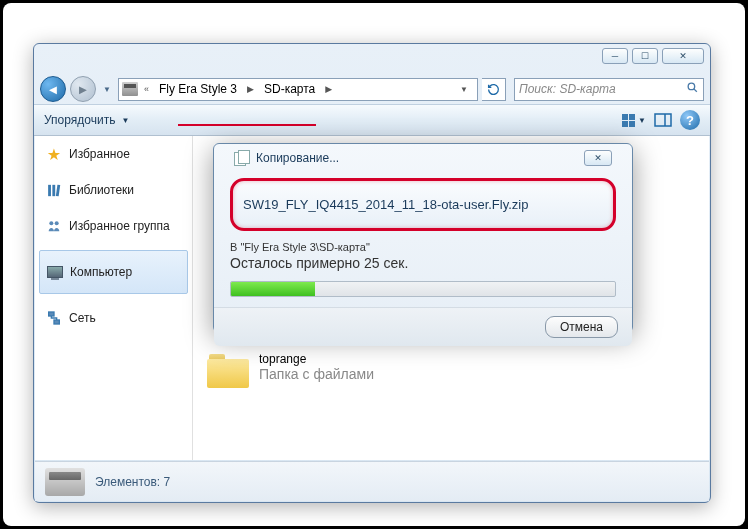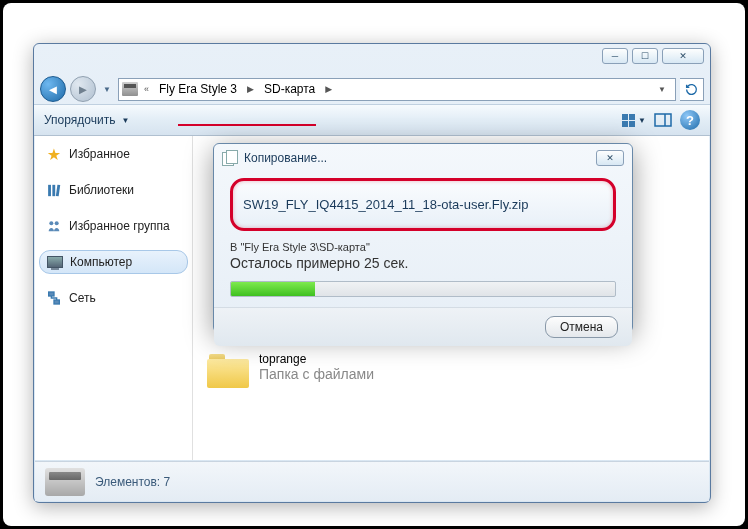--- a/index.html
+++ b/index.html
@@ -41,21 +41,21 @@
 .tb-ico{width:22px;height:22px;display:flex;align-items:center;justify-content:center;color:#1e6aa8}
 .tb-view{display:flex;align-items:center}
 .tb-view .boxes{display:grid;grid-template-columns:6px 6px;grid-template-rows:6px 6px;gap:1px}
 .tb-view .boxes div{background:#3a7ab0}
 .tb-help{width:20px;height:20px;border-radius:50%;background:radial-gradient(circle at 35% 30%,#8ec8f8,#1e6aa8);color:#fff;font-weight:bold;display:flex;align-items:center;justify-content:center;font-size:13px}
 
 
 .body{position:absolute;left:1px;right:1px;top:92px;bottom:42px;display:flex;background:#fff}
 .sidebar{width:158px;border-right:1px solid #e0e0e0;padding:6px 0}
 .sb-item{display:flex;align-items:center;gap:6px;padding:3px 10px;color:#222}
-.sb-item.sel{background:linear-gradient(#e8f2fc,#d4e6f8);border:1px solid #a8c8e8;border-radius:11px;margin:0 4px;padding:2px 6px}
+.sb-item.sel{background:linear-gradient(#e8f2fc,#d4e6f8);border:1px solid #a8c8e8;border-radius:2px;margin:0 4px;padding:12px 6px}
 .sb-ico{width:18px;height:18px;display:flex;align-items:center;justify-content:center}
 .sb-spacer{height:12px}
 .star{color:#f0b020;font-size:16px}
 .libs{font-size:15px}
 .home svg{width:16px;height:16px}
 .comp{width:16px;height:12px;background:linear-gradient(#8aa,#567);border:1px solid #456;position:relative}
 .comp::after{content:'';position:absolute;bottom:-3px;left:3px;right:3px;height:2px;background:#789}
 .net svg{width:16px;height:16px}
 
 .content{flex:1;padding:10px 14px;position:relative}
@@ -67,21 +67,21 @@
 .fld-sub{color:#888;font-size:14px}
 
 
 .status{position:absolute;left:1px;right:1px;bottom:1px;height:40px;background:linear-gradient(#f2f6fa,#e4ecf4);border-top:1px solid #c8d4e0;display:flex;align-items:center;padding:0 10px;gap:10px}
 .drv-ico{width:40px;height:28px;background:linear-gradient(#e0e0e0,#a8a8a8);border-radius:3px;position:relative}
 .drv-ico::before{content:'';position:absolute;top:4px;left:4px;right:4px;height:8px;background:linear-gradient(#888,#666);border-radius:1px}
 .status-text{color:#3a5a7a}
 
 
 .dialog{position:absolute;left:210px;top:140px;width:420px;height:190px;background:linear-gradient(#f4f8fc,#e6eef6);border:1px solid #6888a8;border-radius:6px;box-shadow:0 6px 28px rgba(0,0,0,.4)}
-.dlg-title{height:28px;display:flex;align-items:center;padding:0 8px;gap:6px}
+.dlg-title{height:28px;display:flex;align-items:center;padding:0 20px;gap:6px}
 .dlg-title .papers{width:16px;height:16px;position:relative}
 .dlg-title .papers::before,.dlg-title .papers::after{content:'';position:absolute;width:10px;height:12px;background:#fff;border:1px solid #8aa}
 .dlg-title .papers::before{left:0;top:2px}
 .dlg-title .papers::after{left:4px;top:0}
 .dlg-title-text{color:#1a3a5a}
 .dlg-close{margin-left:auto;width:28px;height:16px;border:1px solid #8aa0b8;border-radius:3px;background:linear-gradient(#fdfefe,#d8e8f4);display:flex;align-items:center;justify-content:center;font-size:9px;color:#30506a}
 .dlg-body{padding:6px 16px 10px}
 .highlight{border:3px solid #d4002a;border-radius:14px;padding:16px 10px;background:linear-gradient(#fafcfe,#e8f0f8);box-shadow:inset 0 0 4px rgba(200,0,40,.3)}
 .highlight .fn{color:#1a3a5a;font-size:13px}
 .dest{margin-top:10px;color:#333;font-size:11px}
@@ -118,20 +118,29 @@
       <span class="crumb sep">▶</span>
       <div class="addrfill"></div>
       <span class="adddd">▼</span>
     </div>
     <div class="refbtn">
       <svg viewBox="0 0 24 24" fill="none" stroke="#1e6aa8" stroke-width="2.5">
             <path d="M3 12a9 9 0 1 0 3-6.7L3 8"></path>
             <path d="M3 3v5h5"></path>
           </svg>
     </div>
+    <div class="searchbox">
+      <span>Поиск: SD-карта</span>
+      <span class="mag">
+        <svg width="13" height="13" viewBox="0 0 24 24" fill="none" stroke="#4a7aa8" stroke-width="2.5">
+              <circle cx="10" cy="10" r="6"></circle>
+              <path d="m20 20-5.5-5.5"></path>
+            </svg>
+      </span>
+    </div>
   </div>
   <div class="underline"></div>
 
   <div class="toolbar">
     <span class="tb-label">Упорядочить</span>
     <span class="tb-dd">▼</span>
     <div class="tb-fill"></div>
     <div class="tb-view">
       <div class="boxes">
             <div></div>

